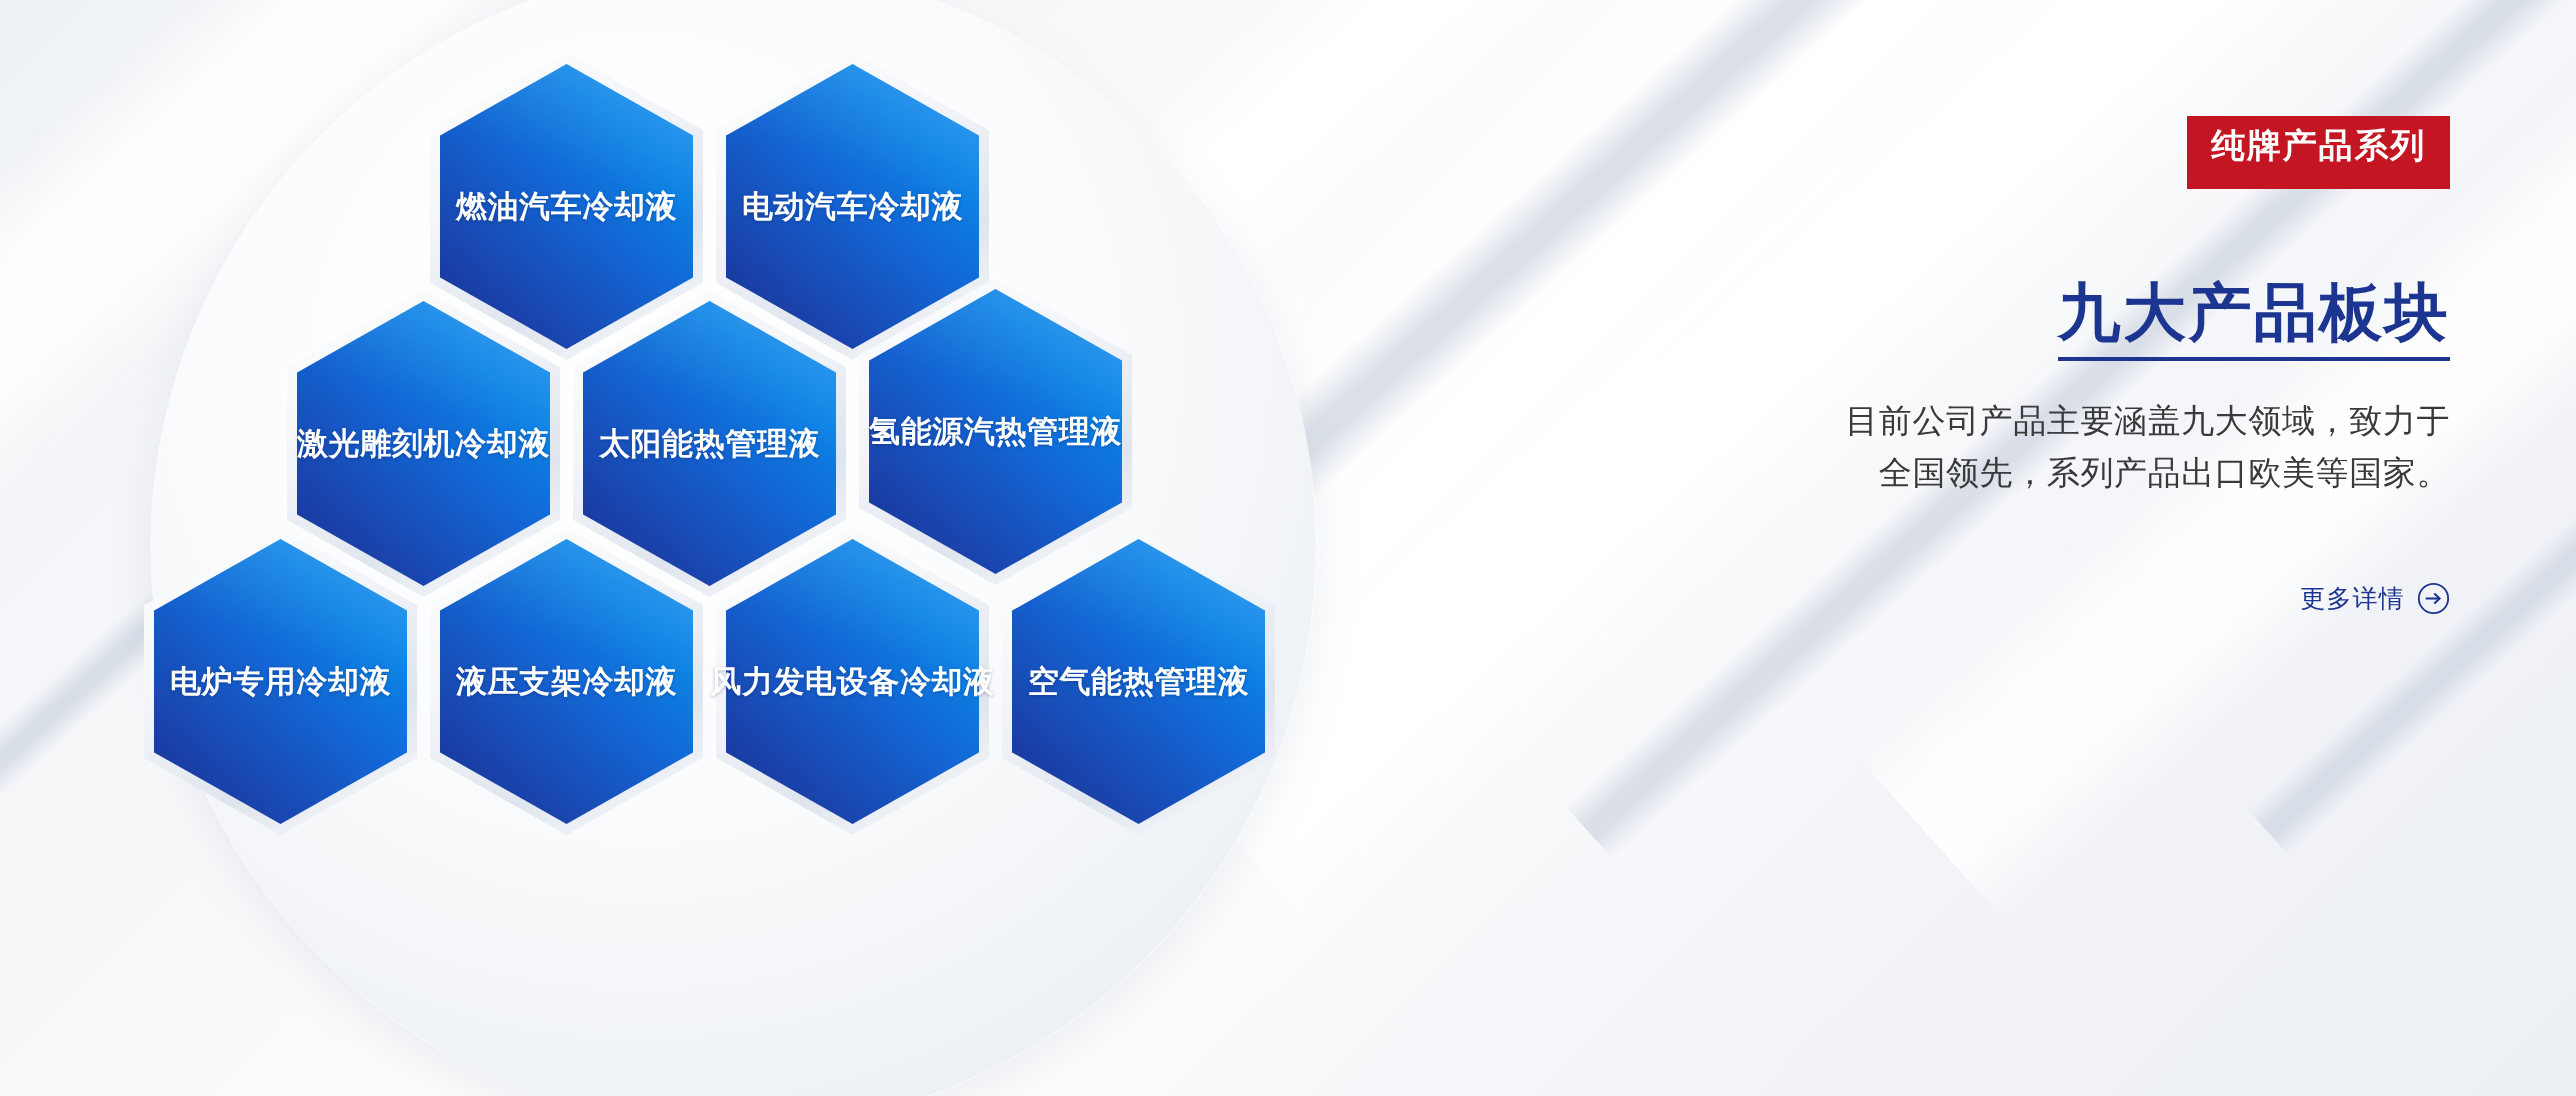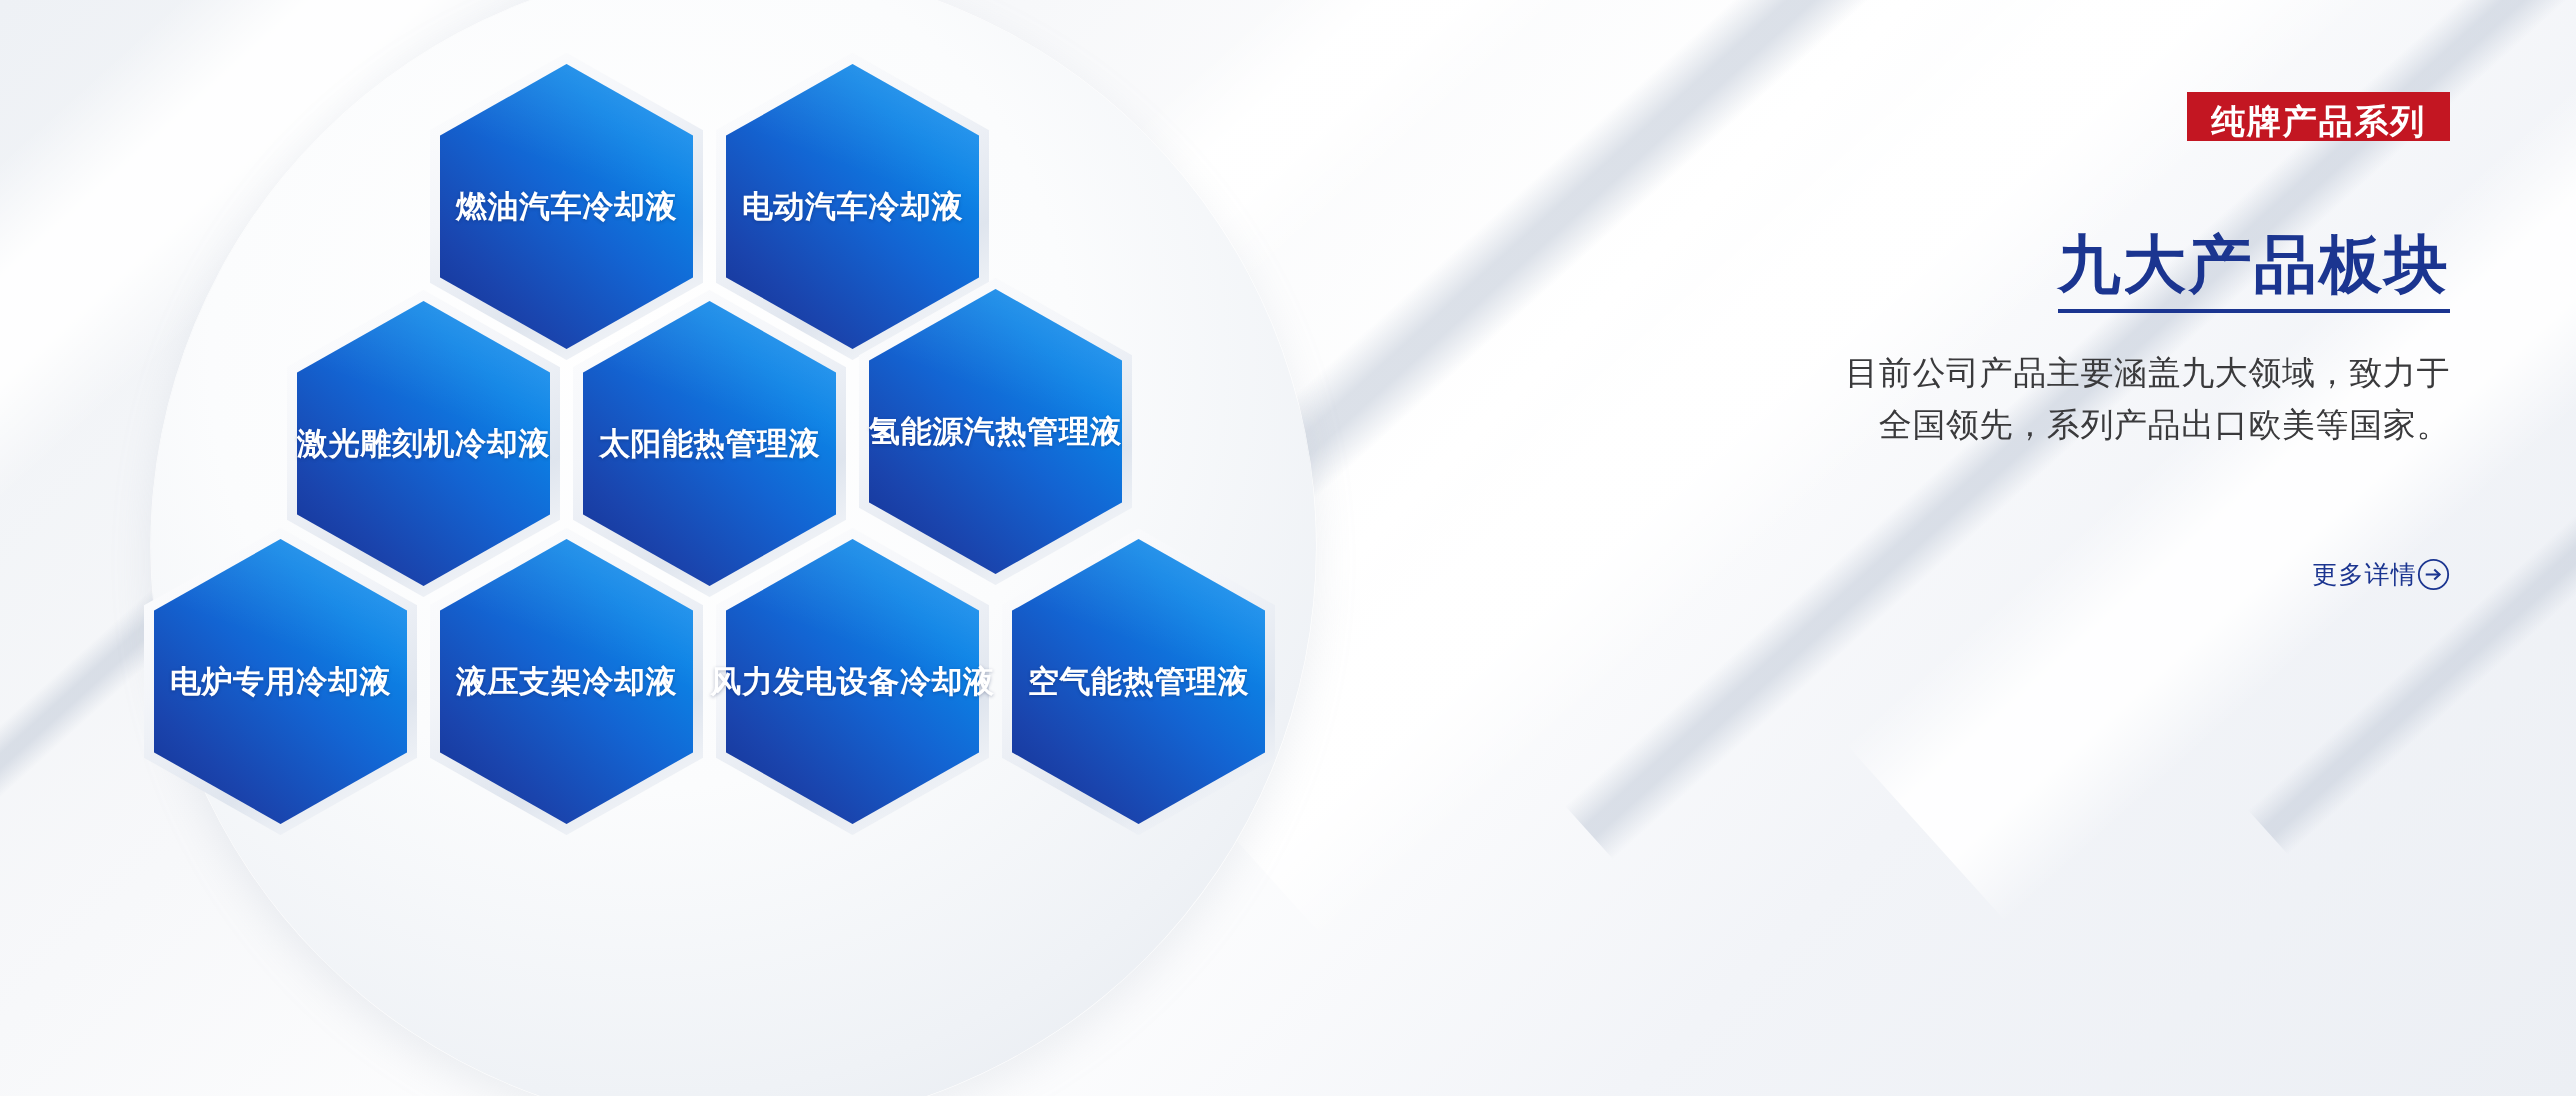--- a/index.html
+++ b/index.html
@@ -75,26 +75,26 @@
 
   
   #panel{
     position:absolute;
     right:126px;top:0;width:942px;height:1096px;
     display:flex;flex-direction:column;
     align-items:flex-end;justify-content:flex-start;
     text-align:right;
   }
   #badge{
-    margin-top:92px;
+    margin-top:116px;
     background:#c31622;
     color:#ffffff;
     font-weight:bold;
     font-size:34px;letter-spacing:1.8px;
-    padding:12px 24px 3px 24px;
+    padding:12px 24px 27px 24px;
     line-height:1;
     white-space:nowrap;
   }
   #title-block{margin-top:89px;display:inline-block;text-align:right;}
   #title{
     color:#1b3590;
     font-weight:bold;
     font-size:63px;letter-spacing:2.4px;line-height:1.08;
     white-space:nowrap;
   }
@@ -103,22 +103,22 @@
     height:4.2px;background:#1b3590;width:100%;
   }
   #body{
     margin-top:34px;
     color:#3a3a3c;
     font-size:33px;line-height:1.56;letter-spacing:0.6px;
     max-width:736px;
   }
   #body div{white-space:nowrap;}
   #more{
-    margin-top:108px;
-    display:flex;align-items:flex-start;
+    margin-top:84px;
+    display:flex;align-items:flex-start;gap:12px;
     color:#1b3590;font-size:25px;letter-spacing:1.2px;
     cursor:pointer;
   }
   #more .arrow-circle{
     width:33px;height:33px;display:block;
   }
 </style>
 </head>
 <body>
 

